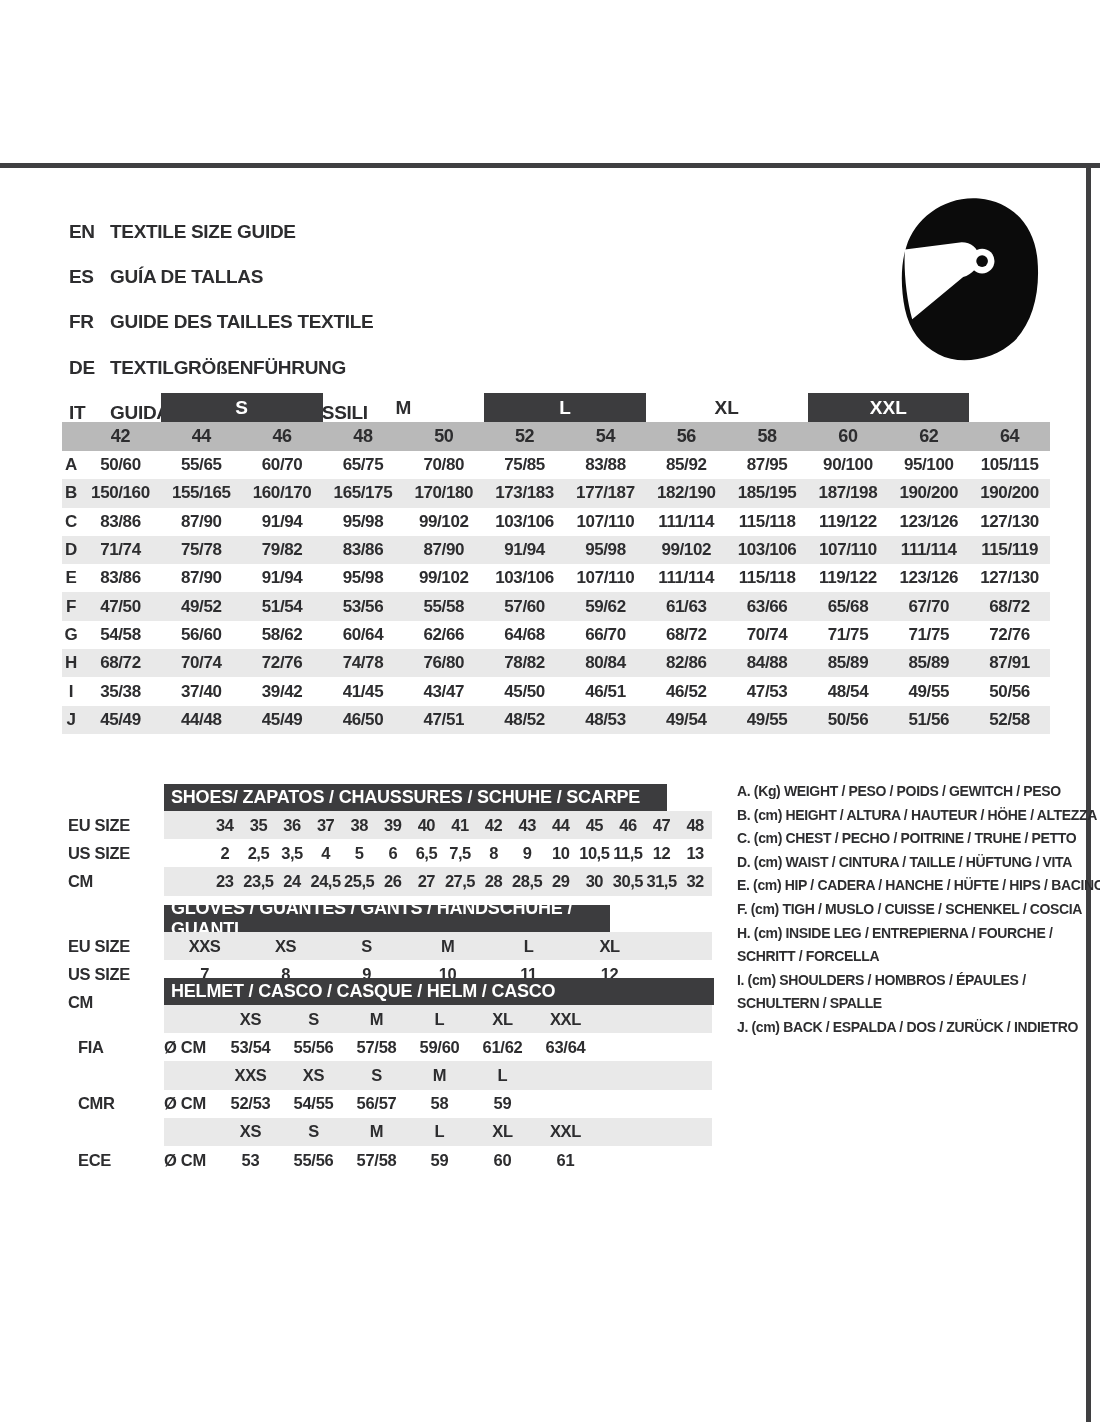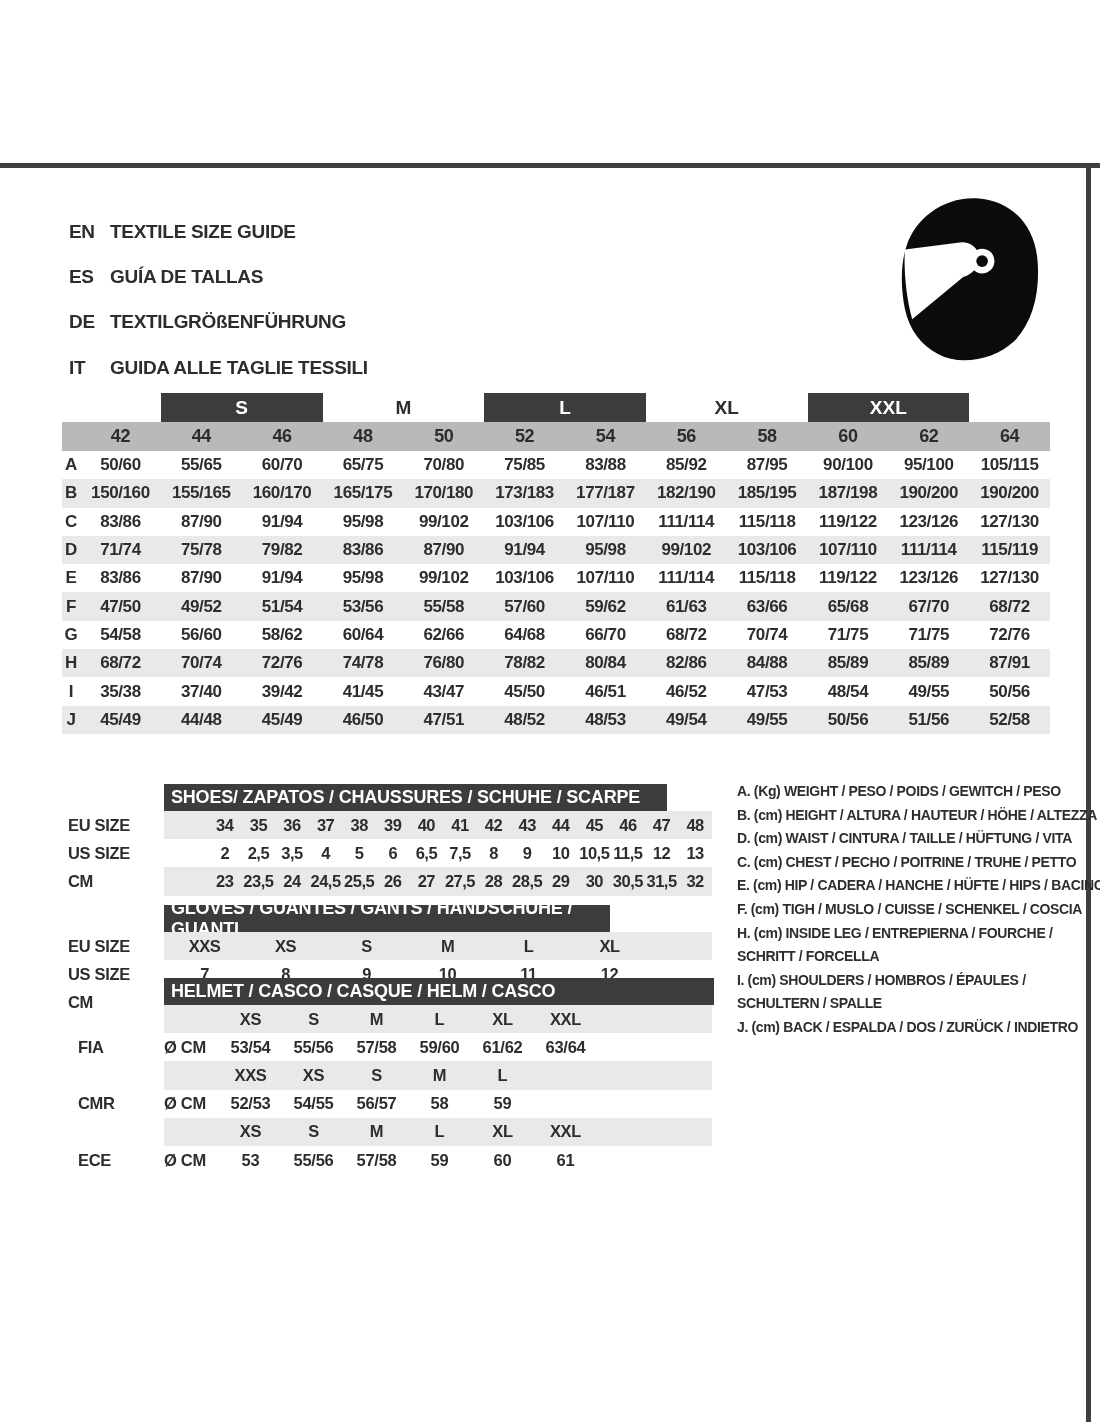--- a/index.html
+++ b/index.html
@@ -70,20 +70,24 @@
 <div id="language-block">
     <div class="lang-row">
       <span class="lang-code">EN</span>
       <span class="lang-title">TEXTILE SIZE GUIDE</span>
     </div>
     <div class="lang-row">
       <span class="lang-code">ES</span>
       <span class="lang-title">GUÍA DE TALLAS</span>
     </div>
     <div class="lang-row">
+      <span class="lang-code">FR</span>
+      <span class="lang-title">GUIDE DES TAILLES TEXTILE</span>
+    </div>
+    <div class="lang-row">
       <span class="lang-code">DE</span>
       <span class="lang-title">TEXTILGRÖßENFÜHRUNG</span>
     </div>
     <div class="lang-row">
       <span class="lang-code">IT</span>
       <span class="lang-title">GUIDA ALLE TAGLIE TESSILI</span>
     </div>
   </div>
 
 <div id="helmet-icon">
@@ -459,24 +463,24 @@
   </div>
 
 <div id="legend">
     <div class="legend-item">
       <div class="legend-line">A. (Kg) WEIGHT / PESO / POIDS / GEWITCH / PESO</div>
     </div>
     <div class="legend-item">
       <div class="legend-line">B. (cm) HEIGHT / ALTURA / HAUTEUR / HÖHE / ALTEZZA</div>
     </div>
     <div class="legend-item">
+      <div class="legend-line">C. (cm) CHEST / PECHO / POITRINE / TRUHE / PETTO</div>
+    </div>
+    <div class="legend-item">
       <div class="legend-line">D. (cm) WAIST / CINTURA / TAILLE / HÜFTUNG / VITA</div>
-    </div>
-    <div class="legend-item">
-      <div class="legend-line">C. (cm) CHEST / PECHO / POITRINE / TRUHE / PETTO</div>
     </div>
     <div class="legend-item">
       <div class="legend-line">E. (cm) HIP / CADERA / HANCHE / HÜFTE / HIPS /  BACINO</div>
     </div>
     <div class="legend-item">
       <div class="legend-line">F. (cm) TIGH / MUSLO / CUISSE / SCHENKEL / COSCIA</div>
     </div>
     <div class="legend-item">
       <div class="legend-line">H. (cm) INSIDE LEG / ENTREPIERNA / FOURCHE /</div>
       <div class="legend-line">SCHRITT / FORCELLA</div>

